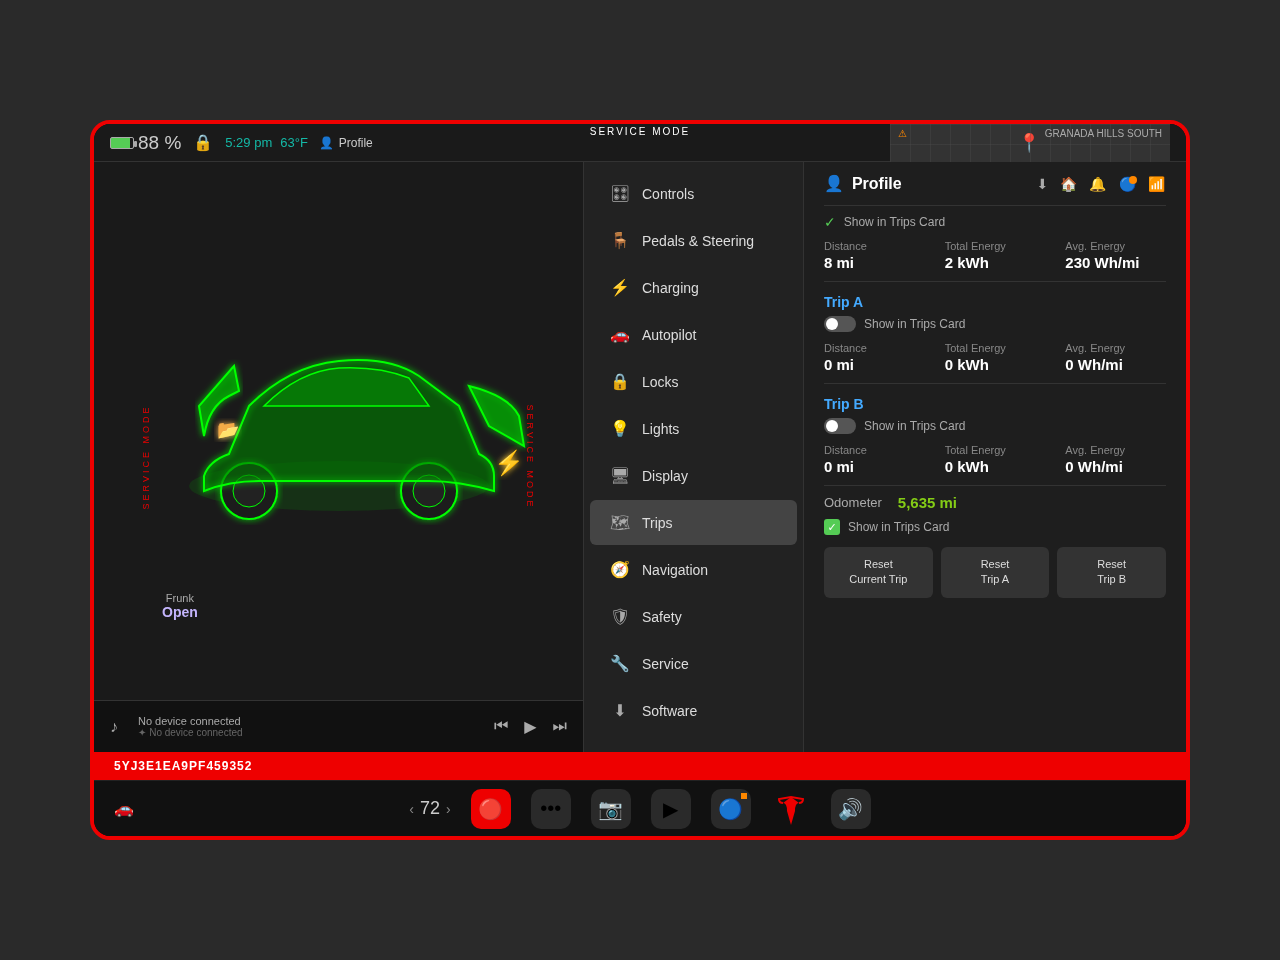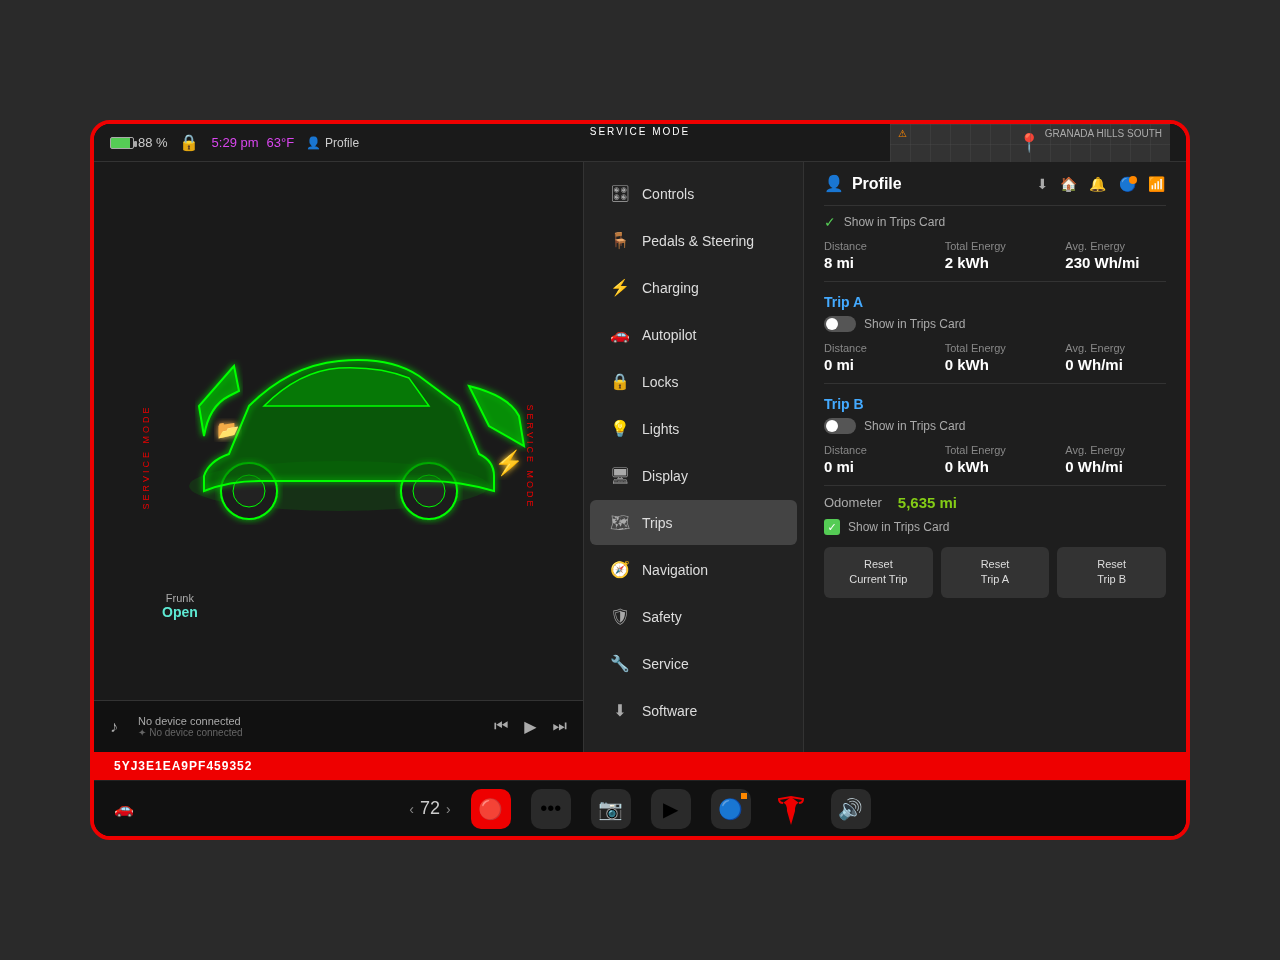--- a/index.html
+++ b/index.html
@@ -42,21 +42,21 @@
       top: 0;
       left: 50%;
       transform: translateX(-50%);
       background: transparent;
       color: #fff;
       font-size: 10px;
       letter-spacing: 2px;
       padding: 2px 8px;
     }
     .battery-pct {
-      font-size: 13px;
+      font-size: 19px;
       color: #ccc;
       display: flex;
       align-items: center;
       gap: 4px;
     }
     .battery-icon {
       display: inline-block;
       width: 24px;
       height: 12px;
       border: 1px solid #aaa;
@@ -69,21 +69,21 @@
       position: absolute;
       right: -4px;
       top: 3px;
       width: 3px;
       height: 6px;
       background: #aaa;
       border-radius: 1px;
     }
     .time-temp {
       font-size: 13px;
-      color: #d946ef;
+      color: #14b8a6;
       display: flex;
       gap: 8px;
     }
     .profile-btn {
       font-size: 12px;
       color: #ccc;
       display: flex;
       align-items: center;
       gap: 4px;
     }
@@ -461,21 +461,21 @@
 
           <path d="M 320 80 Q 360 90 370 110 L 375 140 L 340 120 Z" fill="rgba(0,180,0,0.5)" stroke="#0f0" stroke-width="2" filter="url(#glow)"></path>
 
           <text x="345" y="165" font-size="24" fill="#ff0" filter="url(#glow)">⚡</text>
 
           <text x="68" y="130" font-size="18" fill="#0f0" filter="url(#glow)">📂</text>
         </svg>
 
         <div style="position:absolute; left:68px; bottom:80px; text-align:center;">
           <div style="font-size:11px; color:#aaa;">Frunk</div>
-          <div style="font-size:14px; color:#5eead4; font-weight:bold;text-align:right;">Open</div>
+          <div style="font-size:14px; color:#c4b5fd; font-weight:bold;text-align:right;">Open</div>
         </div>
       </div>
 
       <div class="media-controls">
         <span class="media-icon">♪</span>
         <div class="media-text">
           <span>No device connected</span>
           <small>
             <span>✦</span>
             <span>No device connected</span>

